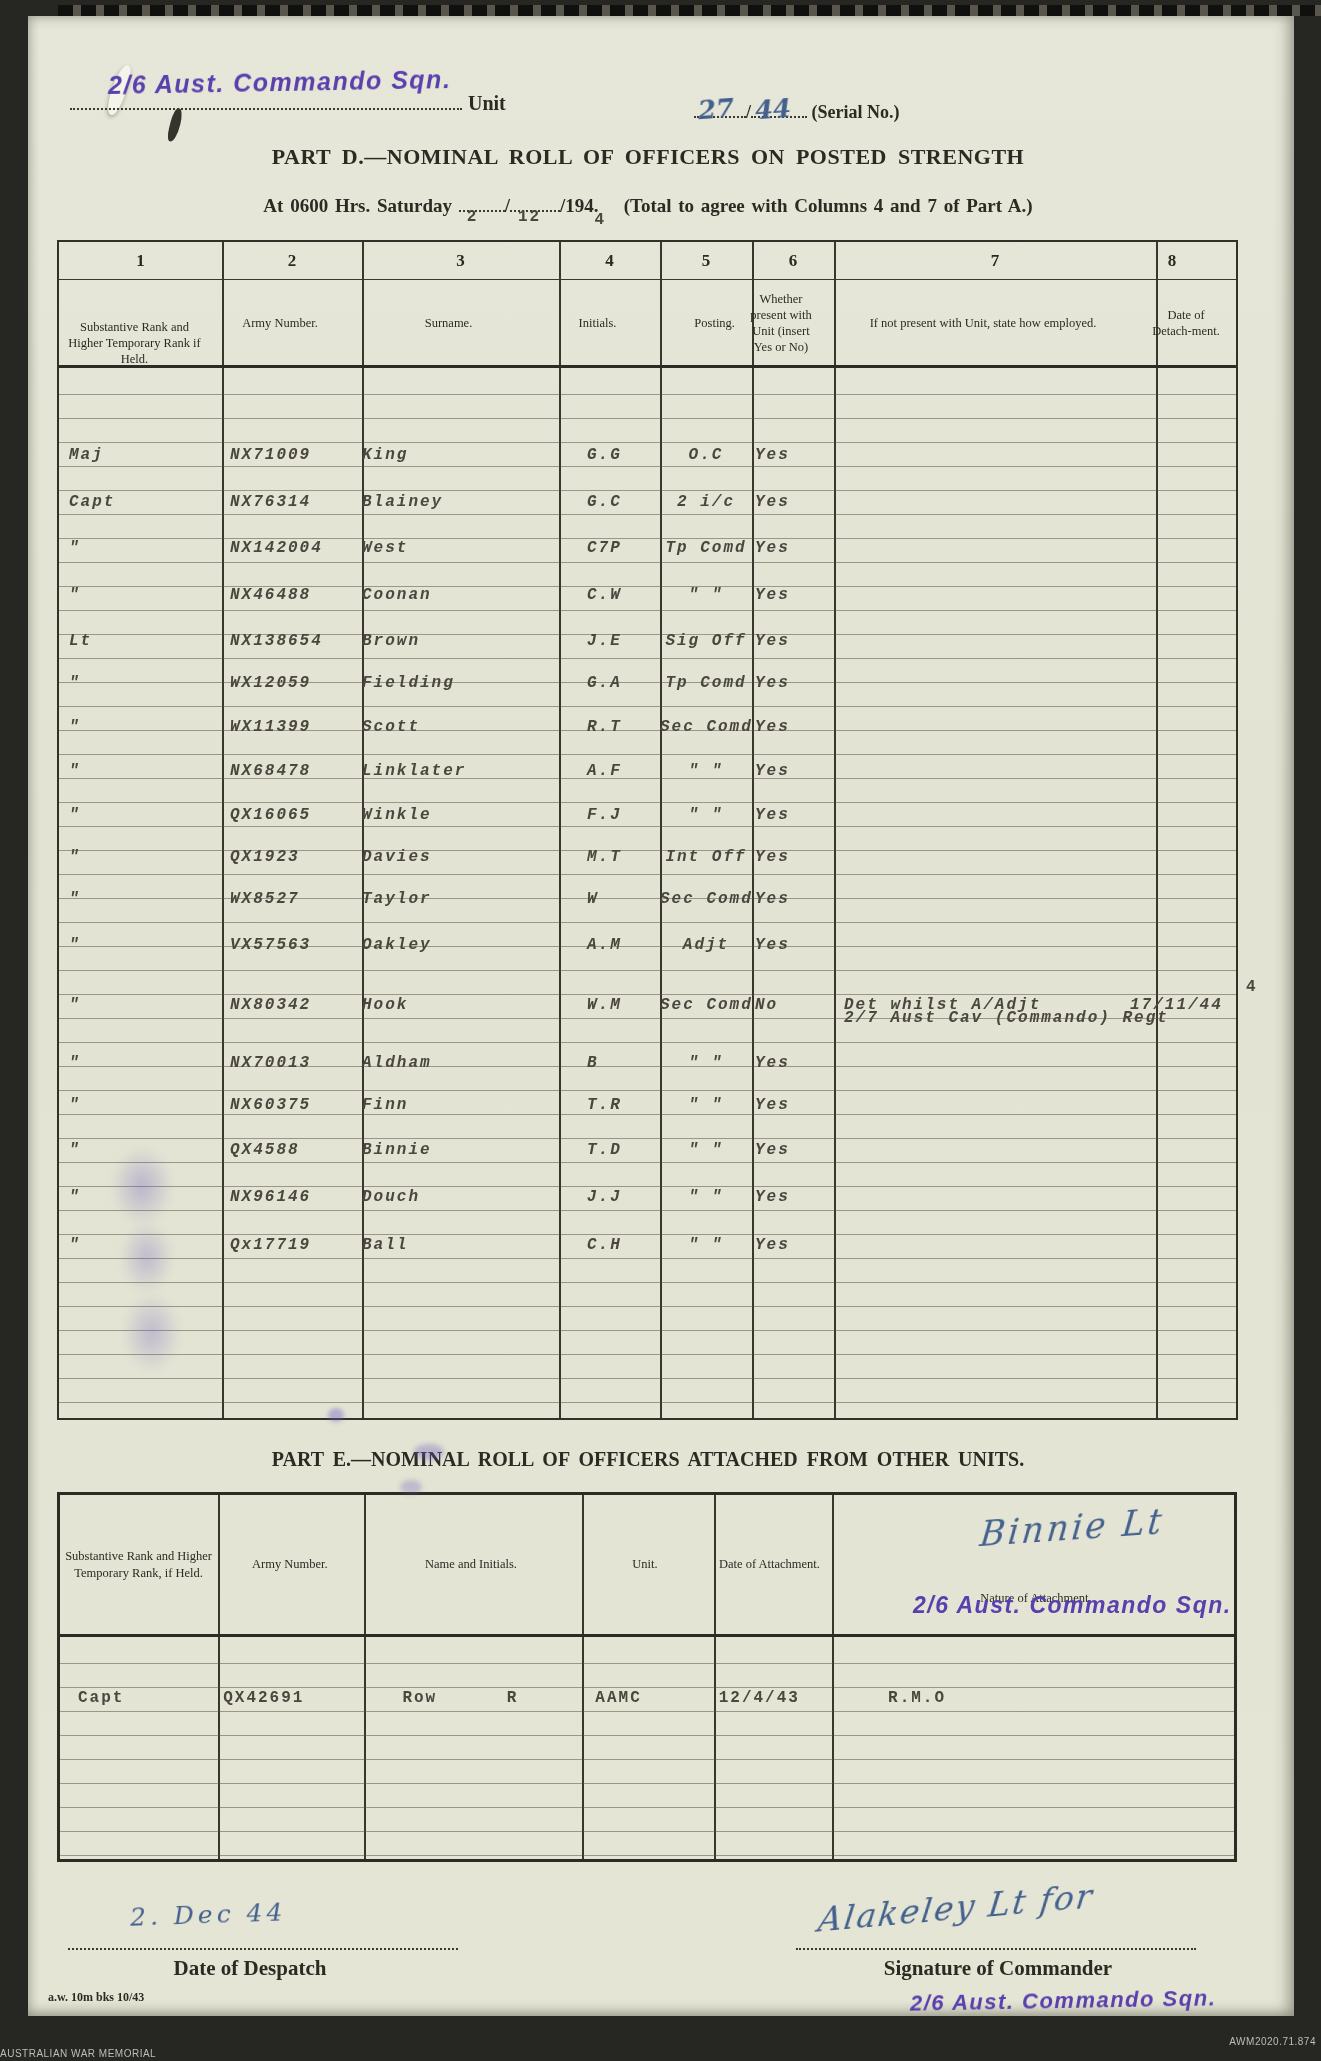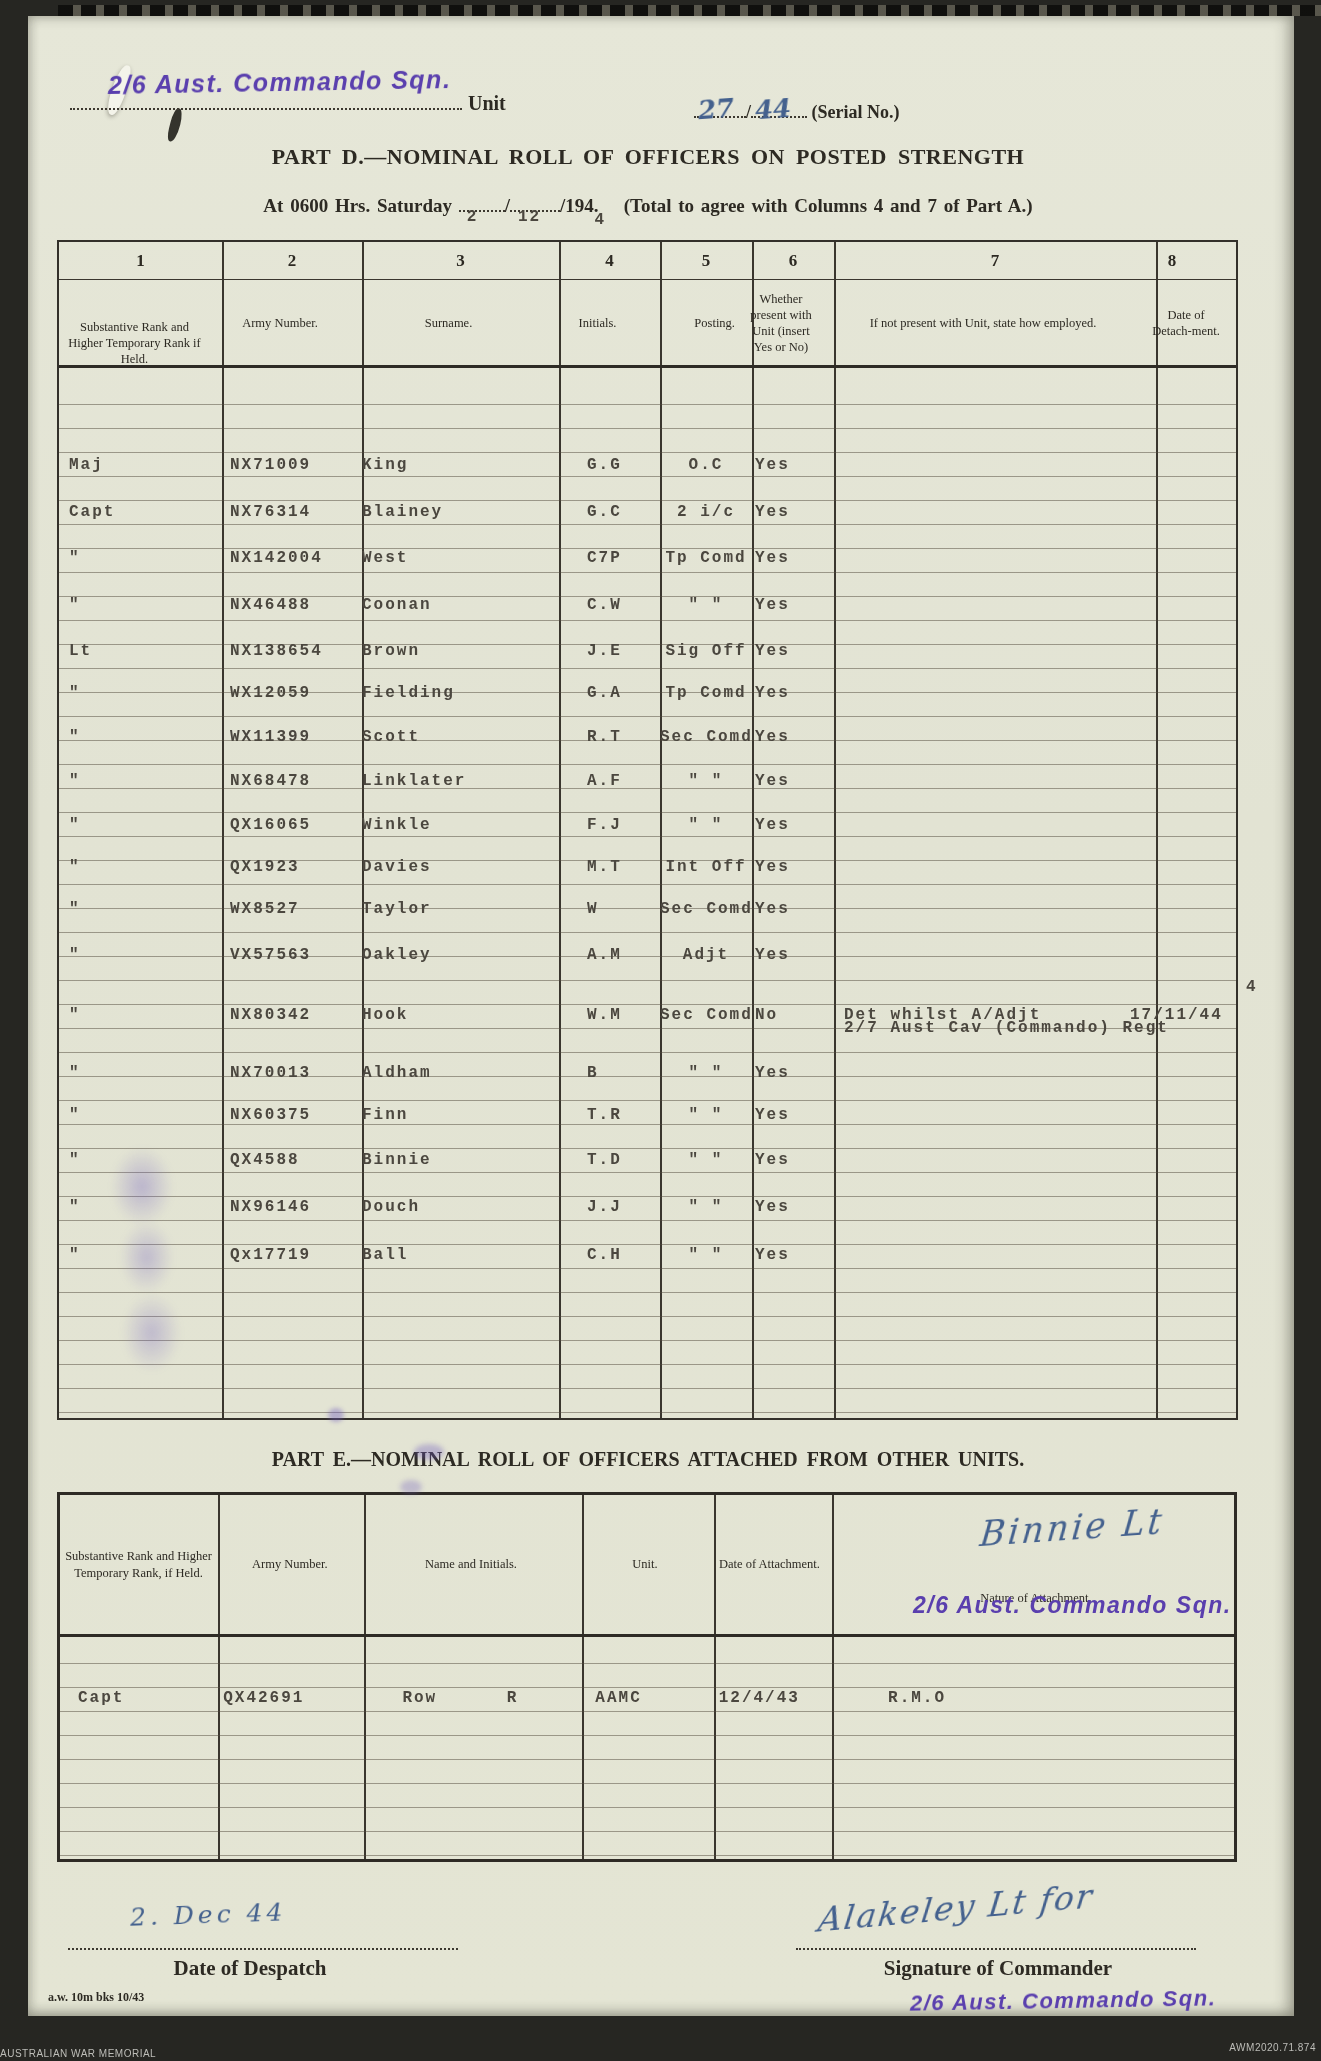--- a/index.html
+++ b/index.html
@@ -53,22 +53,22 @@
   
   .tableD { position:absolute; left:29px; top:224px; width:1181px; height:1180px;
             border:2.5px solid #33302a; }
   .vline { position:absolute; top:0; bottom:0; width:1.6px; background:#3a362e; }
   .hnum-row { position:absolute; left:0; top:0; width:100%; height:38px; display:flex;
             border-bottom:1.6px solid #3a362e; align-items:center; }
   .hlab-row { position:absolute; left:0; top:39px; width:100%; height:87px; display:flex;
             border-bottom:3px solid #2e2b25; align-items:center; }
   .hcell { text-align:center; font-size:17px; font-weight:bold; }
   .lcell { text-align:center; font-size:12.5px; padding:0 5px; line-height:1.3; color:#2d2a23; }
-  .dbody { position:absolute; left:0; top:139px; width:100%; height:1049px;
-           background:repeating-linear-gradient(180deg, transparent 0 23px, rgba(82,74,60,.5) 23px 24px); }
+  .dbody { position:absolute; left:0; top:129px; width:100%; height:1049px;
+           background:repeating-linear-gradient(180deg, transparent 0 23px, rgba(82,74,60,.5) 23px 24px);font-style:italic; }
   .drow { position:absolute; left:0; height:40px; width:100%; display:flex; align-items:center; font-size:16px; }
   .dcell { overflow:visible; white-space:nowrap; }
   
   .c1{width:163px; padding-left:10px;} .c2{width:140px; padding-left:8px;}
   .c3{width:197px; } .c4{width:101px; padding-left:28px;}
   .c5{width:92px;  text-align:center;} .c6{width:82px;  padding-left:3px;}
   .c7{width:322px; padding-left:10px;} .c8{width:84px;  margin-left:-26px;}
   .employed2 { position:absolute; left:785px; top:24px; white-space:nowrap; font-size:16px; }
   .margin-note { position:absolute; left:1218px; top:962px; font-size:16px; }
 
@@ -102,21 +102,21 @@
   
   .smudge-main { position:absolute; left:66px; top:1128px; width:96px; height:236px; filter:blur(3px);
       background:radial-gradient(ellipse 46% 24% at 50% 18%, rgba(108,88,190,.34), transparent 70%),
                  radial-gradient(ellipse 40% 22% at 55% 48%, rgba(108,88,190,.3), transparent 70%),
                  radial-gradient(ellipse 44% 24% at 60% 80%, rgba(108,88,190,.3), transparent 70%); }
   .dot1 { position:absolute; left:300px; top:1392px; width:16px; height:14px; background:rgba(108,88,190,.4); border-radius:50%; filter:blur(2px);}
   .dot2 { position:absolute; left:386px; top:1428px; width:30px; height:16px; background:rgba(108,88,190,.35); border-radius:50%; filter:blur(2.5px);}
   .dot3 { position:absolute; left:372px; top:1464px; width:22px; height:14px; background:rgba(108,88,190,.3); border-radius:50%; filter:blur(2.5px);}
 
   .archive-left  { position:absolute; left:0; bottom:2px; color:#bdbdb8; font:10px "Liberation Sans", sans-serif; letter-spacing:.5px; }
-  .archive-right { position:absolute; right:5px; bottom:8px; color:#bdbdb8; font:10px "Liberation Sans", sans-serif; letter-spacing:.5px; }
+  .archive-right { position:absolute; right:5px; bottom:14px; color:#bdbdb8; font:10px "Liberation Sans", sans-serif; letter-spacing:.5px; }
 </style>
 </head>
 <body>
 
 <div class="stage">
   <div class="paper">
 
     <div class="tear-light"></div>
     <div class="tear-dark"></div>
 

